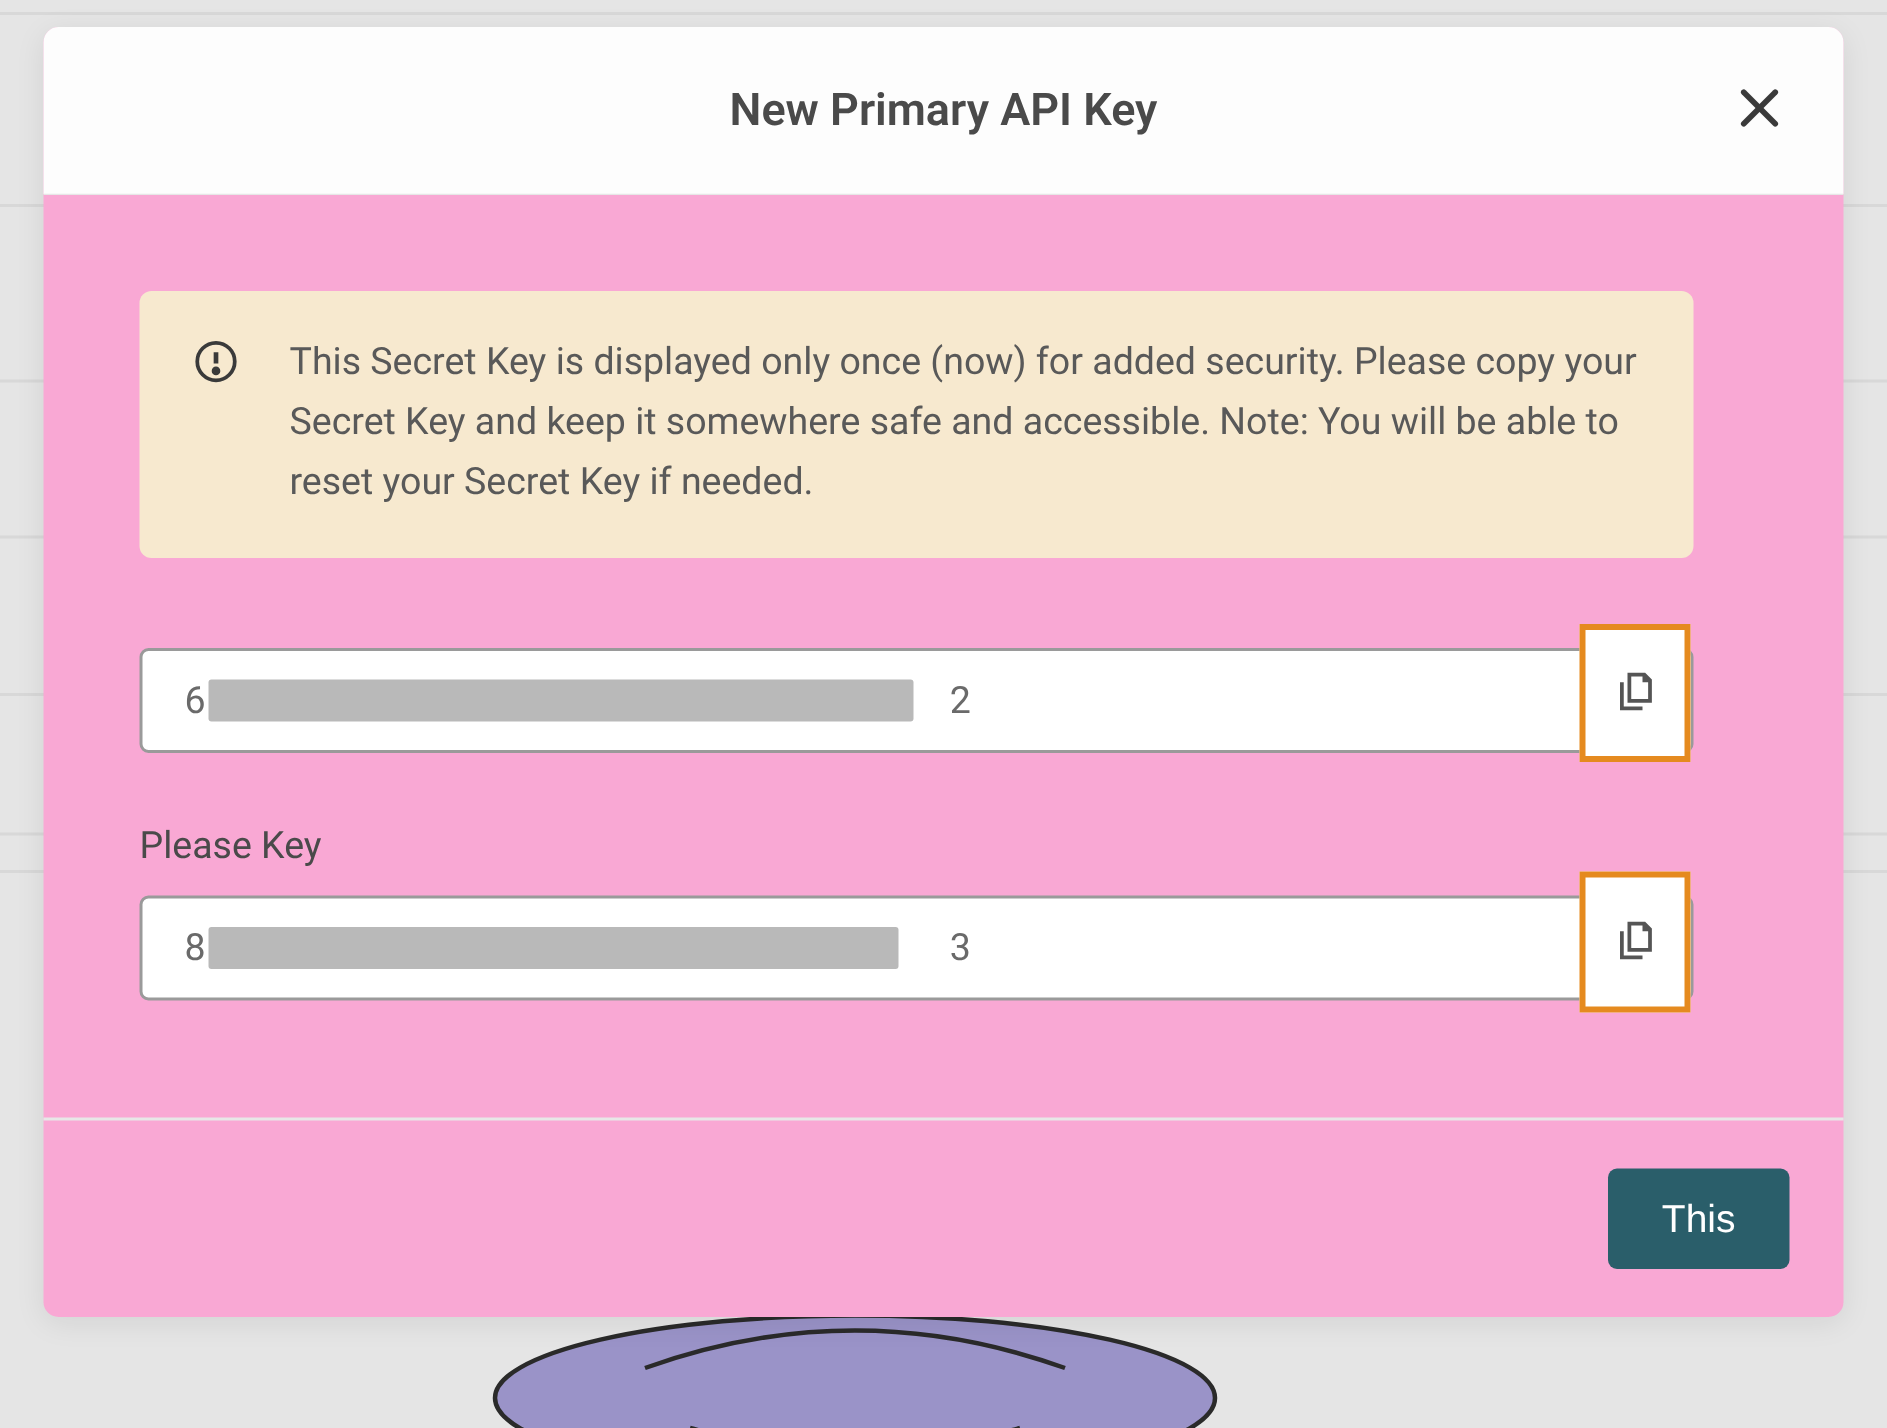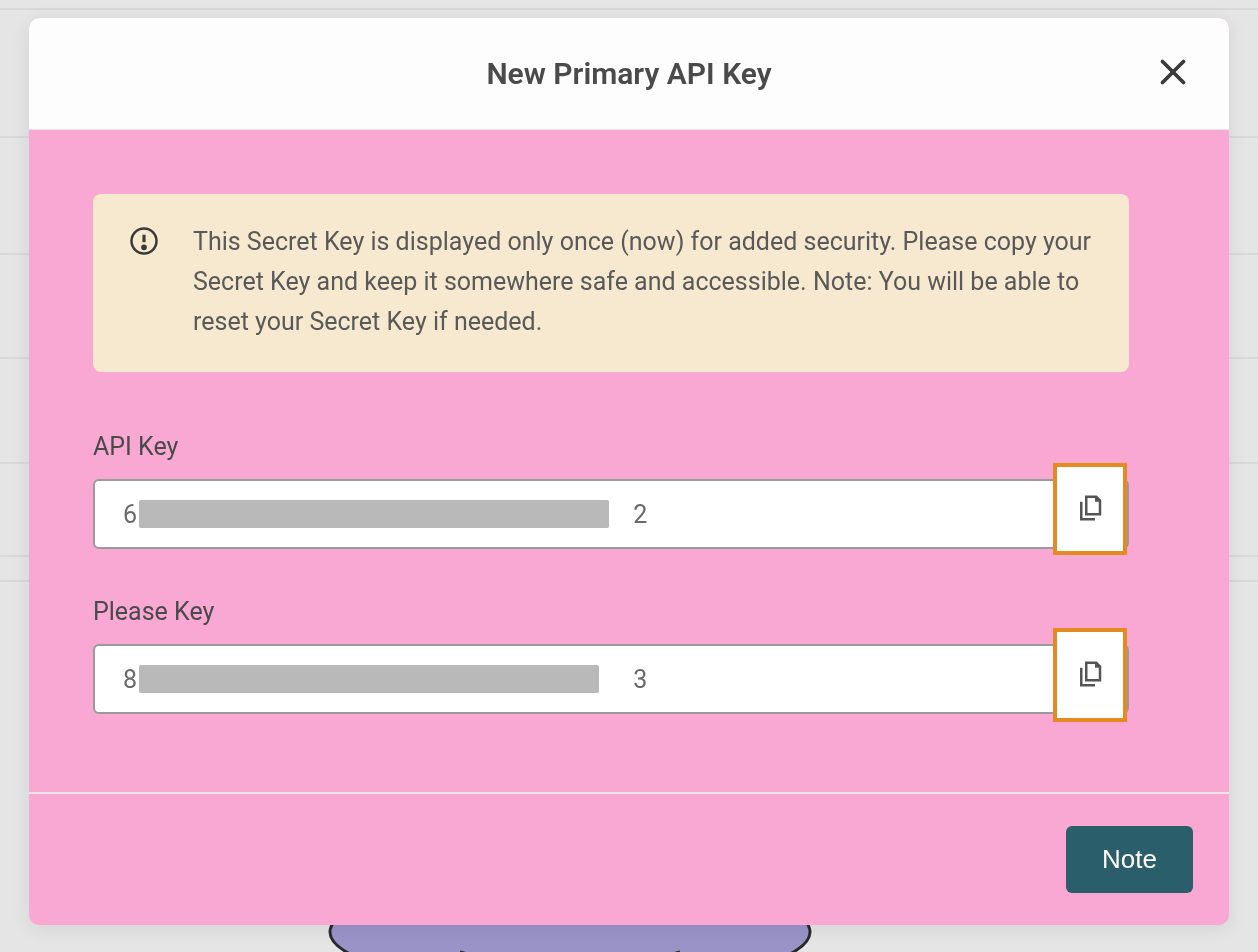--- a/index.html
+++ b/index.html
@@ -189,21 +189,20 @@
         <svg viewBox="0 0 24 24" fill="none" stroke="#3a3a3a" stroke-width="2">
           <circle cx="12" cy="12" r="10"></circle>
           <line x1="12" y1="7" x2="12" y2="13" stroke-width="2.5"></line>
           <circle cx="12" cy="17" r="1.3" fill="#3a3a3a"></circle>
         </svg>
       </span>
       <div class="warning-text">This Secret Key is displayed only once (now) for added security. Please copy your Secret Key and keep it somewhere safe and accessible. Note: You will be able to reset your Secret Key if needed.</div>
     </div>
 
     <div class="field-group">
-      <div class="field-label">API Key</div>
       <div class="field-row">
         <div class="field-input">
           <span>6</span>
           <span style="visibility:hidden;">xxxxxxxxxxxxxxxxxxxxxxxxxxxxxxxxxxxxxxxx</span>
           <span>2</span>
           <div class="redacted-overlay" style="width:470px;"></div>
         </div>
         <button class="copy-btn">
           <span>
             <svg viewBox="0 0 24 24" fill="none" stroke="#555" stroke-width="2">
@@ -233,15 +232,15 @@
               <path d="M 5 7 L 5 21 L 16 21"></path>
             </svg>
           </span>
         </button>
       </div>
     </div>
 
   </div>
 
   <div class="modal-footer">
-    <button class="done-btn">Note</button>
+    <button class="done-btn">This</button>
   </div>
 </div>
 
 </body></html>

